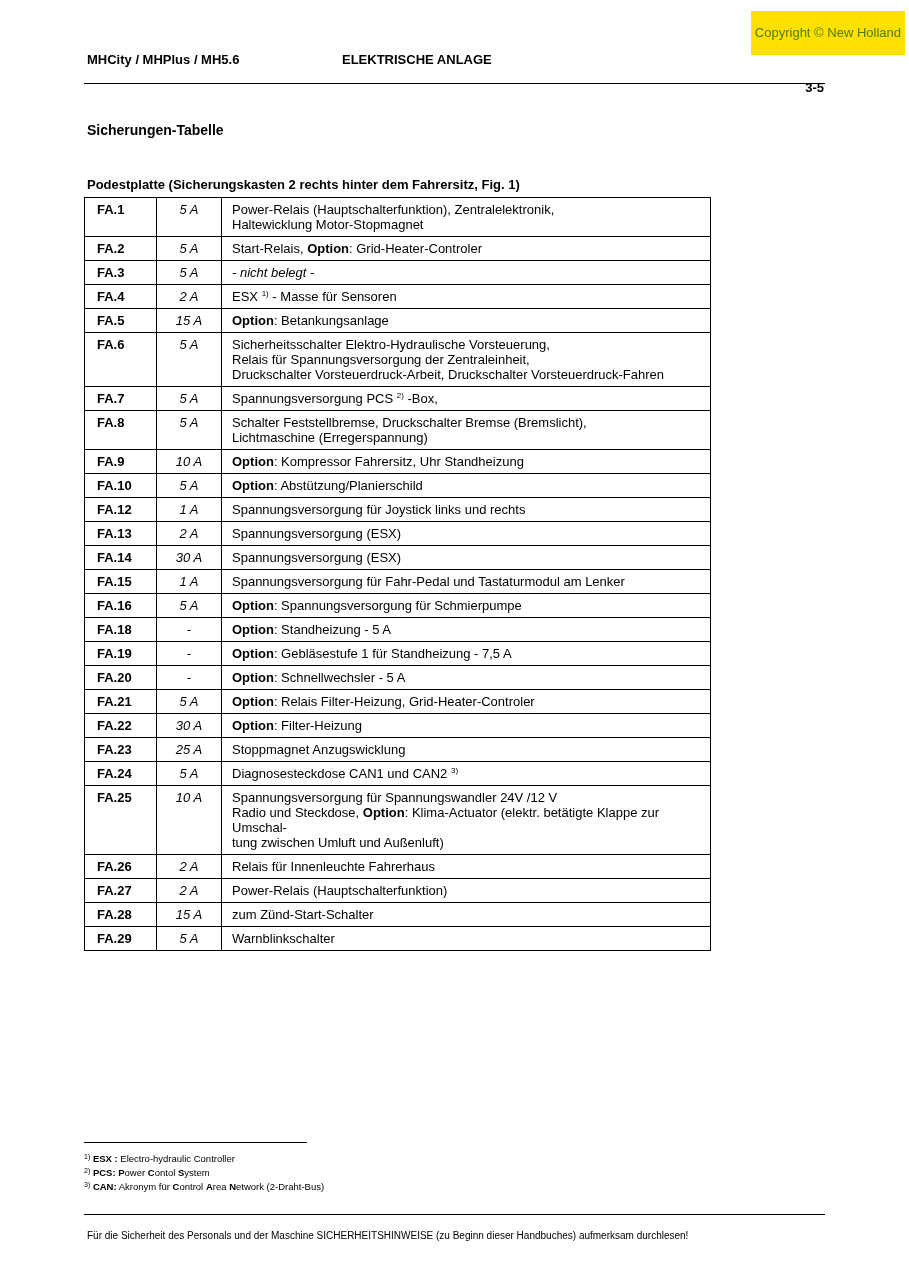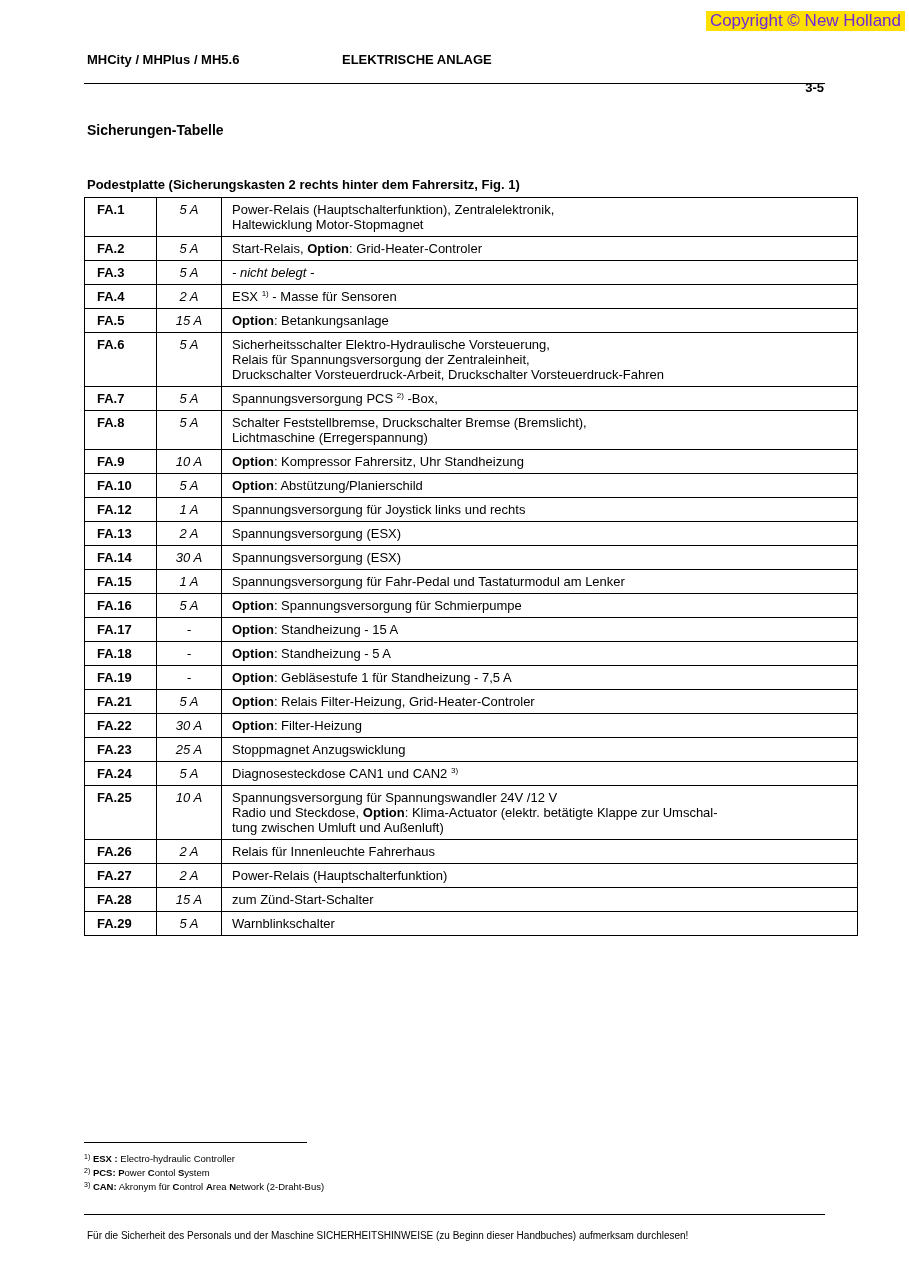--- a/index.html
+++ b/index.html
@@ -2,41 +2,41 @@
 <html><head>
 <meta charset="utf-8">
 <style>
   html, body { margin: 0; padding: 0; background: #ffffff; }
   body {
     width: 909px; height: 1286px; position: relative; overflow: hidden;
     font-family: "Liberation Sans", sans-serif; color: #000;
   }
   .copyright {
     position: absolute; right: 4px; top: 11px;
-    background: #ffe000; color: #6d28d9; font-size: 17px; line-height: 20px;
-    padding: 0 4px;
+    background: #ffe000; color: #4d7c0f; font-size: 13px; line-height: 20px;
+    padding: 12px 4px;
   }
   .header {
     position: absolute; left: 87px; top: 52px; width: 737px;
     font-size: 13px; font-weight: bold; line-height: 16px;
   }
   .header .left { position: absolute; left: 0; }
   .header .center { position: absolute; left: 255px; }
   .header .right { position: absolute; right: 0; margin-top: 28px; }
   .hr-top {
     position: absolute; left: 84px; top: 83px; width: 741px; height: 1px; background: #000;
   }
   .section-title {
     position: absolute; left: 87px; top: 122px; font-size: 14px; font-weight: bold;
   }
   .table-caption {
     position: absolute; left: 87px; top: 177px; font-size: 13px; font-weight: bold;
   }
   table.fuses {
-    position: absolute; left: 84px; top: 197px; width: 774px;
+    position: absolute; left: 84px; top: 197px; width: 627px;
     border-collapse: collapse; font-size: 13px; line-height: 15px;
   }
   table.fuses td {
     border: 1px solid #000; vertical-align: top; padding: 4px 5px 4px 5px;
   }
   table.fuses td.id { width: 54px; font-weight: bold; padding-left: 12px; }
   table.fuses td.amp { width: 54px; text-align: center; font-style: italic; }
   table.fuses td.desc { padding-left: 10px; }
   table.fuses td.desc .line { display: block; }
   sup { font-size: 8px; vertical-align: top; position: relative; top: -3px; }
@@ -174,38 +174,38 @@
         </td>
       </tr>
       <tr>
         <td class="id">FA.16</td>
         <td class="amp">5 A</td>
         <td class="desc">
           <span class="line"><b>Option</b><span>: Spannungsversorgung für Schmierpumpe</span></span>
         </td>
       </tr>
       <tr>
-        <td class="id">FA.17</td>
-        <td class="amp">-</td>
-        <td class="desc">
-          <span class="line"><b>Option</b><span>: Standheizung - 15 A</span></span>
-        </td>
-      </tr>
-      <tr>
         <td class="id">FA.18</td>
         <td class="amp">-</td>
         <td class="desc">
           <span class="line"><b>Option</b><span>: Standheizung - 5 A</span></span>
         </td>
       </tr>
       <tr>
         <td class="id">FA.19</td>
         <td class="amp">-</td>
         <td class="desc">
           <span class="line"><b>Option</b><span>: Gebläsestufe 1 für Standheizung - 7,5 A</span></span>
+        </td>
+      </tr>
+      <tr>
+        <td class="id">FA.20</td>
+        <td class="amp">-</td>
+        <td class="desc">
+          <span class="line"><b>Option</b><span>: Schnellwechsler - 5 A</span></span>
         </td>
       </tr>
       <tr>
         <td class="id">FA.21</td>
         <td class="amp">5 A</td>
         <td class="desc">
           <span class="line"><b>Option</b><span>: Relais Filter-Heizung, Grid-Heater-Controler</span></span>
         </td>
       </tr>
       <tr>

